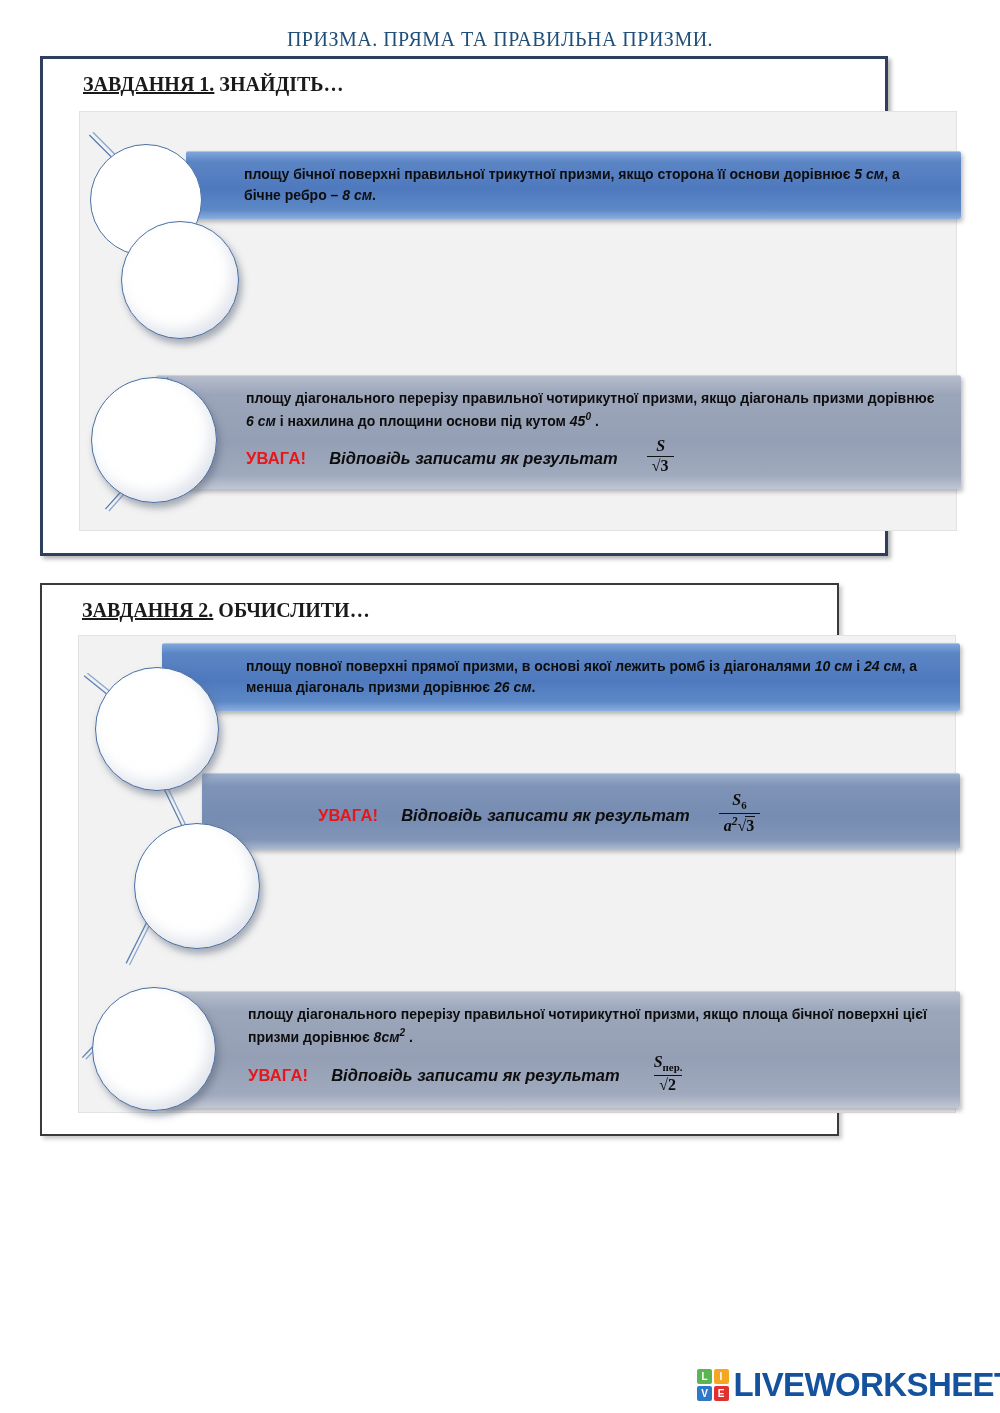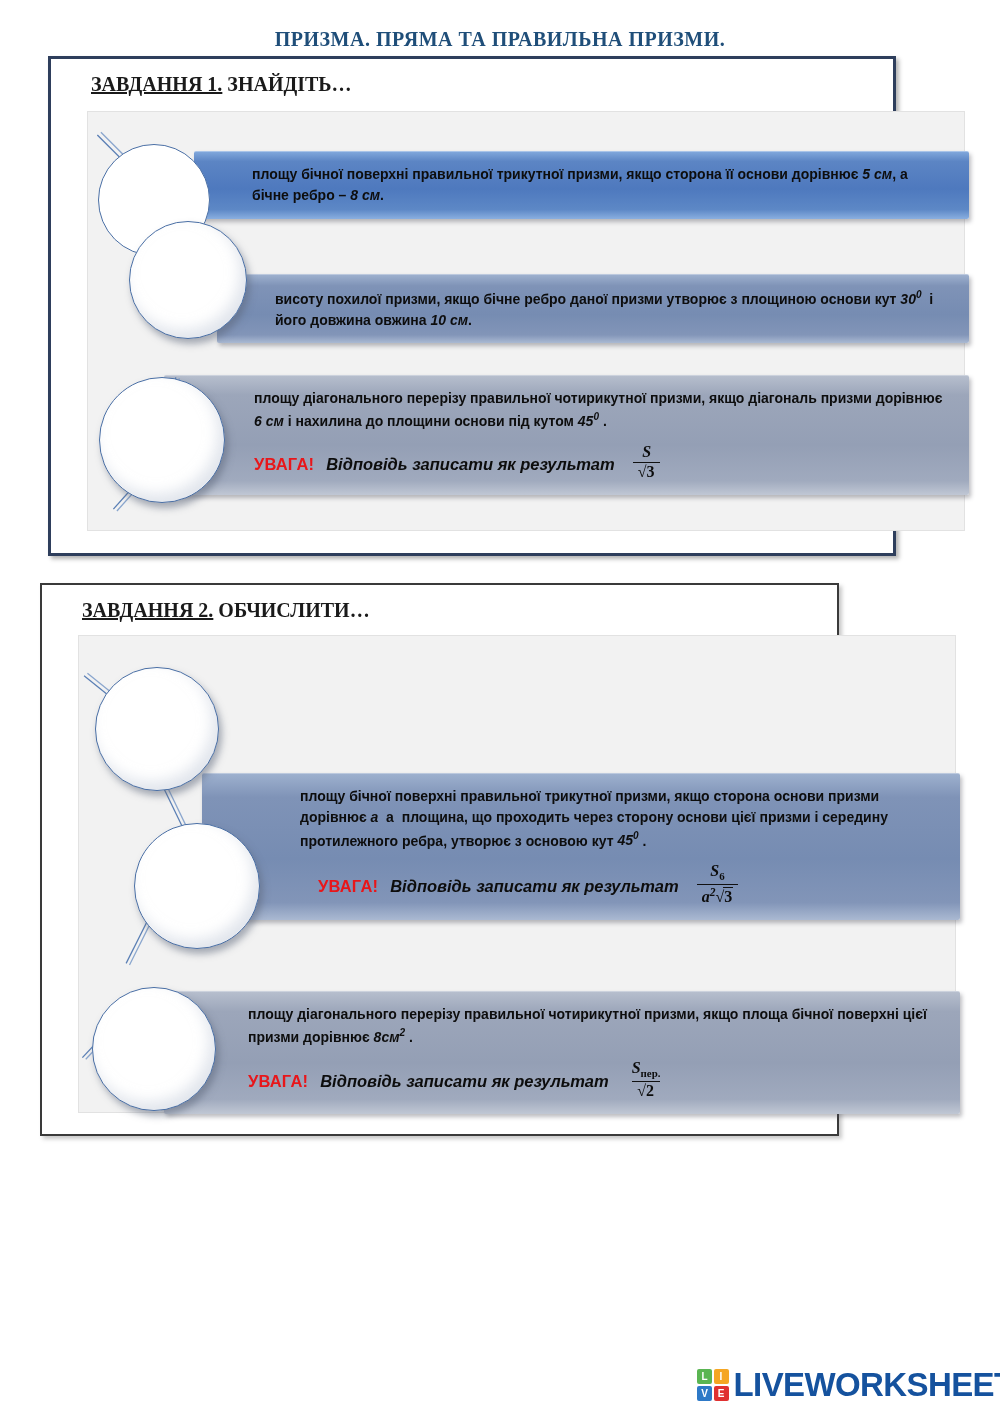--- a/index.html
+++ b/index.html
@@ -10,41 +10,41 @@
     background: #ffffff;
     font-family: "Liberation Sans", sans-serif;
     position: relative;
     overflow: hidden;
   }
 
   
   .page-title {
     text-align: center;
     font-family: "Liberation Serif", serif;
-    font-weight: bold;
+    font-weight: normal;
     font-size: 20px;
     color: #1F4E79;
     letter-spacing: 0.5px;
     padding-top: 28px;
     padding-bottom: 8px;
   }
 
   
   .task-frame {
     position: absolute;
     background: #ffffff;
     border: 3px solid #2E3E5C;
     box-shadow: 3px 3px 4px rgba(90,90,90,0.45);
   }
   .task-frame.thin {
     border: 2px solid #3A3A3A;
     box-shadow: 3px 3px 4px rgba(120,120,120,0.4);
   }
 
-  #frame-1 { left: 48px;  top: 56px;   width: 848px;  height: 500px; }
+  #frame-1 { left: 40px;  top: 56px;   width: 848px;  height: 500px; }
   #frame-2 { left: 40px;  top: 583px;  width: 799px;  height: 553px; }
 
   .task-heading {
     font-family: "Liberation Serif", serif;
     font-weight: bold;
     font-size: 20px;
     color: #1A1A1A;
     padding: 14px 0 10px 40px;
     white-space: nowrap;
   }
@@ -105,28 +105,28 @@
   .band-text {
     font-family: "Liberation Sans", sans-serif;
     font-weight: bold;
     font-size: 14px;
     line-height: 1.52;
     color: #0D0D0D;
   }
   .band-text em { font-style: italic; }
 
   .note-line {
-    margin-top: 14px;
+    margin-top: 8px;
     font-size: 16.5px;
     font-weight: bold;
     font-style: italic;
     color: #0D0D0D;
     display: flex;
     align-items: center;
-    gap: 12px;
+    gap: 23px;
     line-height: 1.4;
   }
   .note-warn {
     color: #E8161A;
     font-style: normal;
     font-weight: bold;
     letter-spacing: 0.2px;
   }
 
   
@@ -209,25 +209,20 @@
     <line x1="108" y1="442" x2="74" y2="480" stroke="#8AA6CE" stroke-width="1.5"></line>
   </svg>
 
   <div class="band band-blue" style="left:143px; top:92px; width:775px;">
     <div class="band-text">
       площу бічної поверхні правильної трикутної призми, якщо сторона її основи дорівнює <em>5 см</em>, а бічне ребро – <em>8 см</em>.
     </div>
   </div>
   <div class="deco-circle" style="left:47px; top:85px; width:112px; height:112px; z-index:6;"></div>
 
-  <div class="band band-slate" style="left:166px; top:215px; width:752px;">
-    <div class="band-text">
-      висоту похилої призми, якщо бічне ребро даної призми утворює з площиною основи кут <em>30<span class="sup">0</span></em>&nbsp; і його довжина овжина <em>10 см</em>.
-    </div>
-  </div>
   <div class="deco-circle shadowed" style="left:78px; top:162px; width:118px; height:118px; z-index:6;"></div>
 
   <div class="band band-gray" style="left:113px; top:316px; width:805px; padding-left:90px;">
     <div class="band-text">
       площу діагонального перерізу правильної чотирикутної призми, якщо діагональ призми дорівнює <em>6 см</em> і нахилина до площини основи під кутом <em>45<span class="sup">0</span></em> .
     </div>
     <div class="note-line">
       <span class="note-warn">УВАГА!</span>
       <span>Відповідь записати як результат</span>
       <span class="frac">
@@ -252,26 +247,28 @@
     <line x1="50" y1="58" x2="112" y2="108" stroke="#5A7FB5" stroke-width="1.5"></line>
     <line x1="54" y1="55" x2="116" y2="105" stroke="#8AA6CE" stroke-width="1.5"></line>
     <line x1="140" y1="182" x2="168" y2="240" stroke="#5A7FB5" stroke-width="1.5"></line>
     <line x1="144" y1="180" x2="172" y2="238" stroke="#8AA6CE" stroke-width="1.5"></line>
     <line x1="130" y1="340" x2="100" y2="400" stroke="#5A7FB5" stroke-width="1.5"></line>
     <line x1="134" y1="342" x2="104" y2="402" stroke="#8AA6CE" stroke-width="1.5"></line>
     <line x1="80" y1="478" x2="48" y2="512" stroke="#5A7FB5" stroke-width="1.5"></line>
     <line x1="84" y1="480" x2="52" y2="514" stroke="#8AA6CE" stroke-width="1.5"></line>
   </svg>
 
+  <div class="band band-blue" style="left:120px; top:58px; width:798px; padding-left:84px;">
+    <div class="band-text">
+      площу повної поверхні прямої призми, в основі якої лежить ромб із діагоналями <em>10 см</em> і <em>24 см</em>, а менша діагональ призми дорівнює <em>26 см</em>.
+    </div>
+  </div>
   <div class="deco-circle shadowed" style="left:53px; top:82px; width:124px; height:124px; z-index:6;"></div>
 
   <div class="band band-slate" style="left:160px; top:188px; width:758px; padding-left:98px;">
-    <div class="band-text">
-      площу бічної поверхні правильної трикутної призми, якщо сторона основи призми дорівнює <em>a</em>&nbsp; а&nbsp; площина, що проходить через сторону основи цієї призми і середину протилежного ребра, утворює з основою кут <em>45<span class="sup">0</span></em> .
-    </div>
     <div class="note-line" style="padding-left:18px;">
       <span class="note-warn">УВАГА!</span>
       <span>Відповідь записати як результат</span>
       <span class="frac">
         <span class="num">S<sub>6</sub></span>
         <span class="den">a<span class="sup">2</span><span class="sqrt">√<span class="rad">3</span></span></span>
       </span>
     </div>
   </div>
   <div class="deco-circle shadowed" style="left:92px; top:238px; width:126px; height:126px; z-index:6;"></div>

